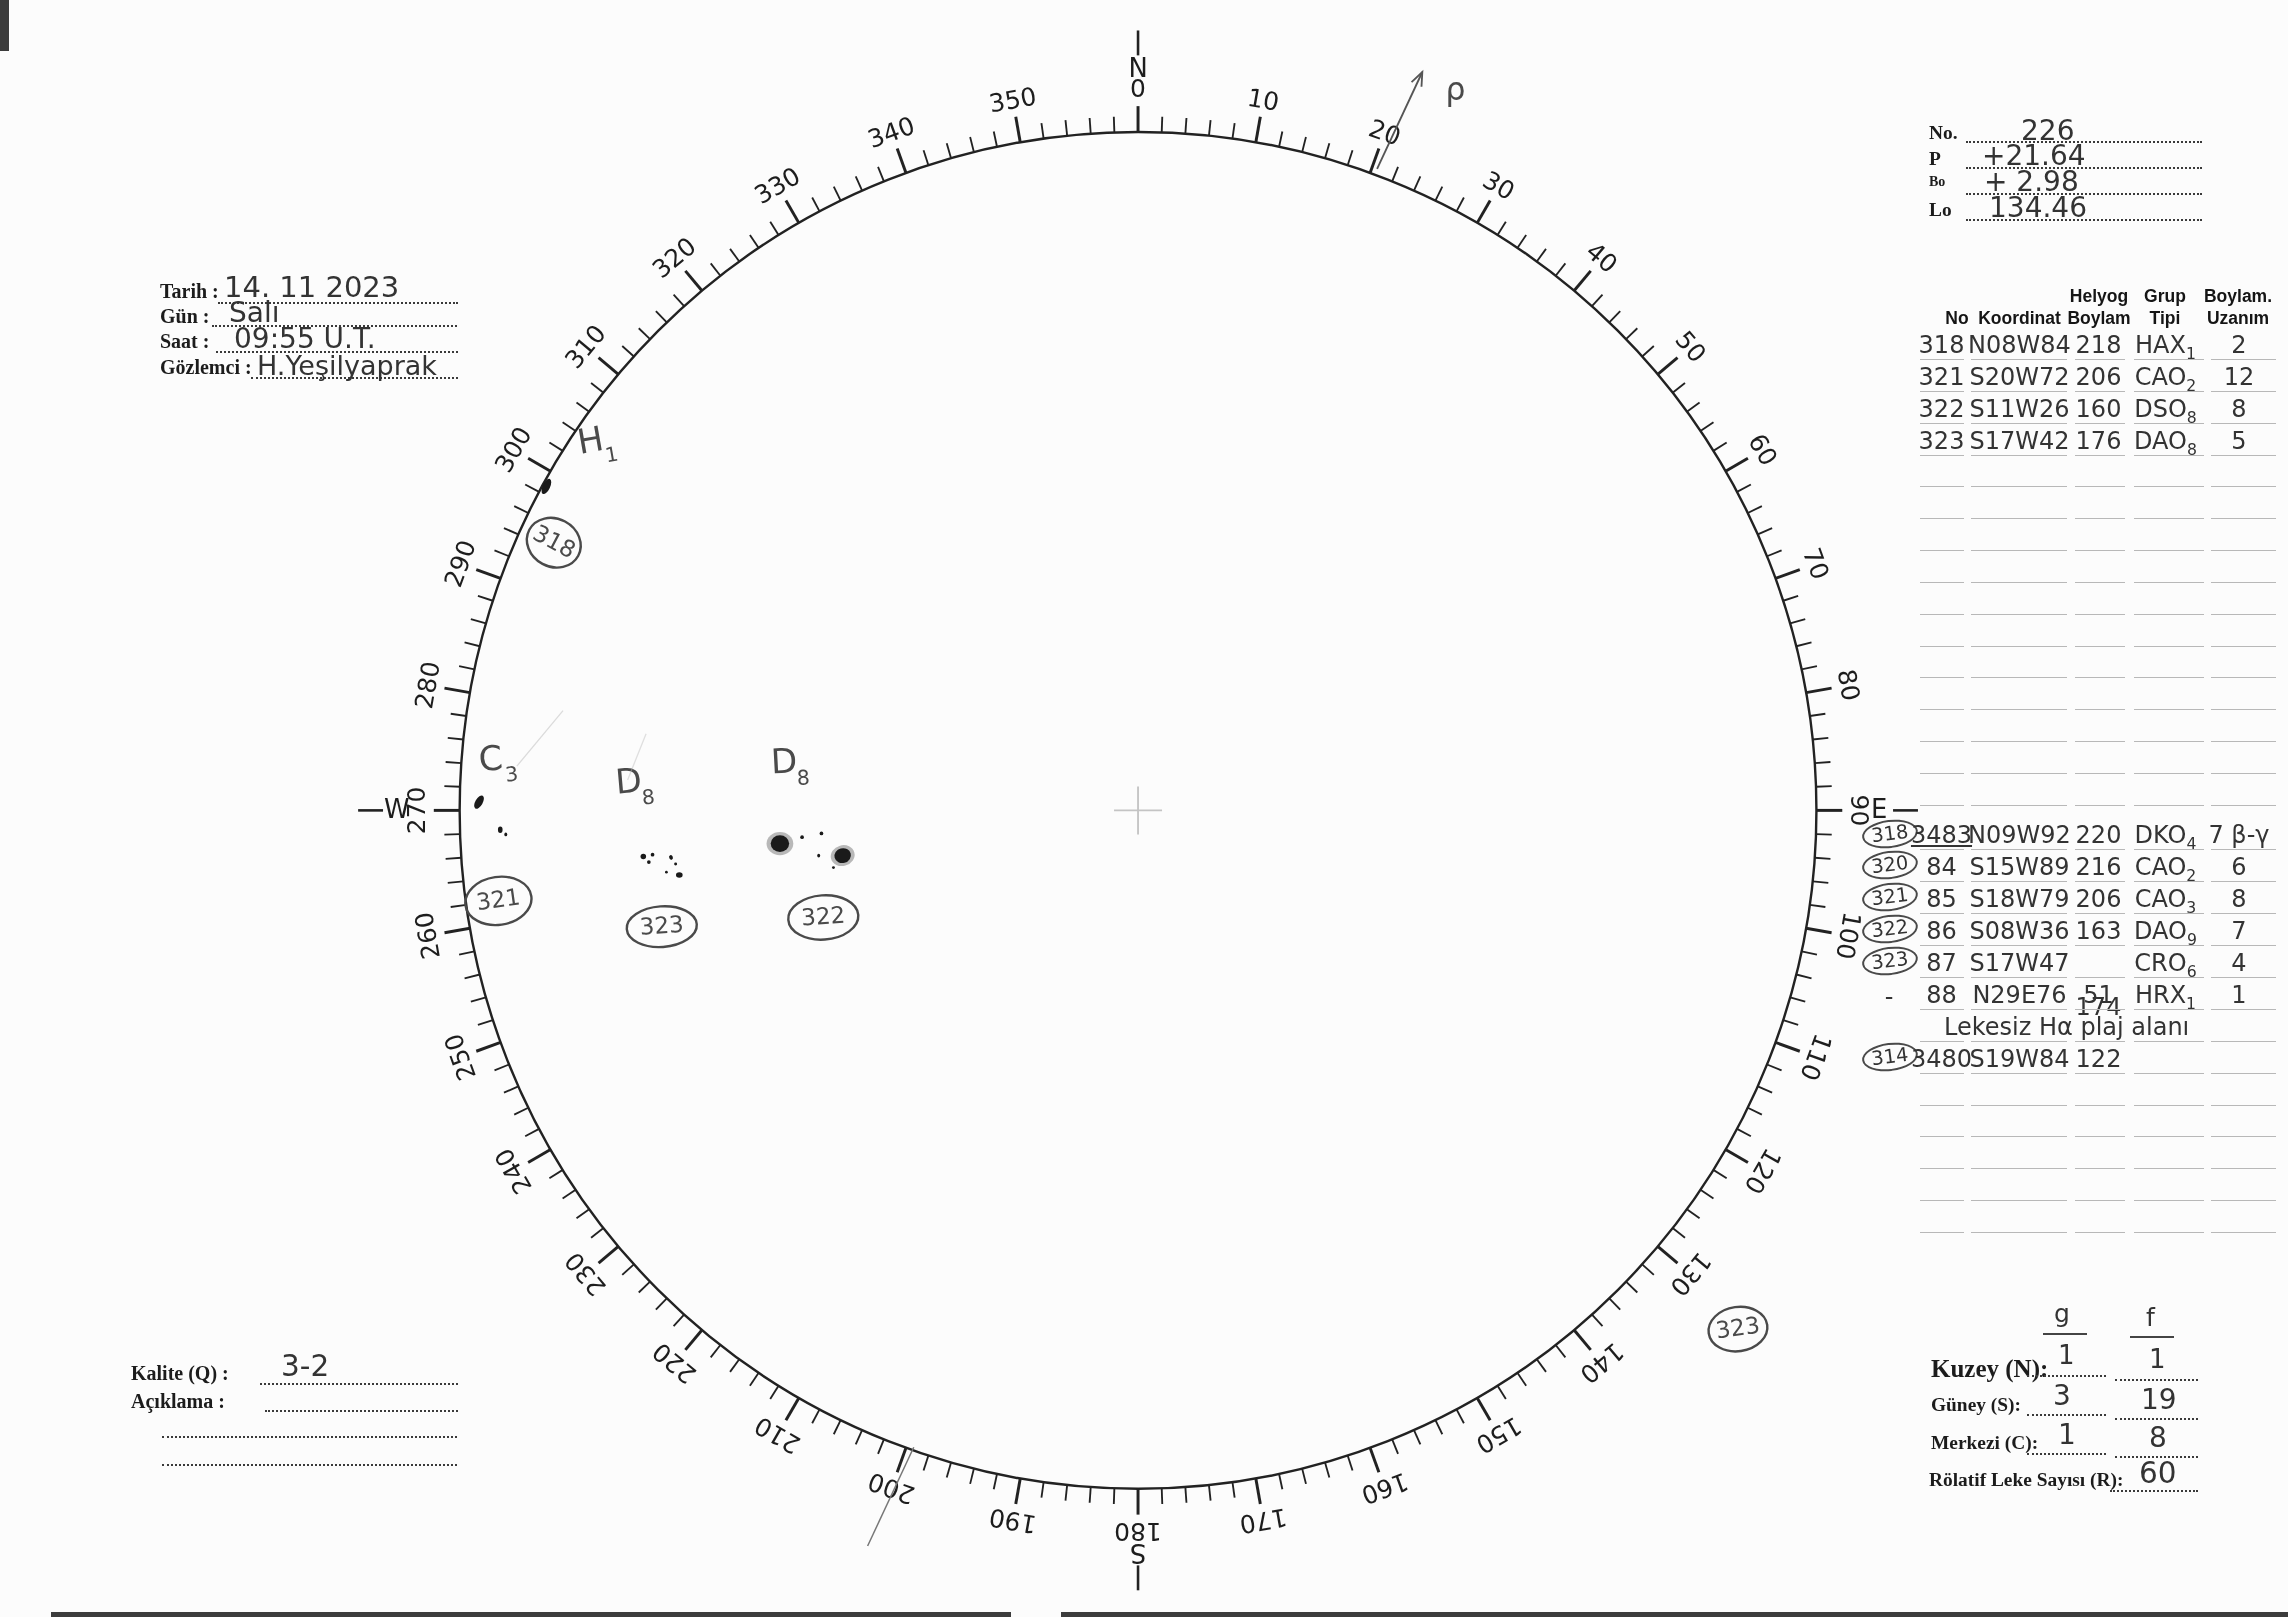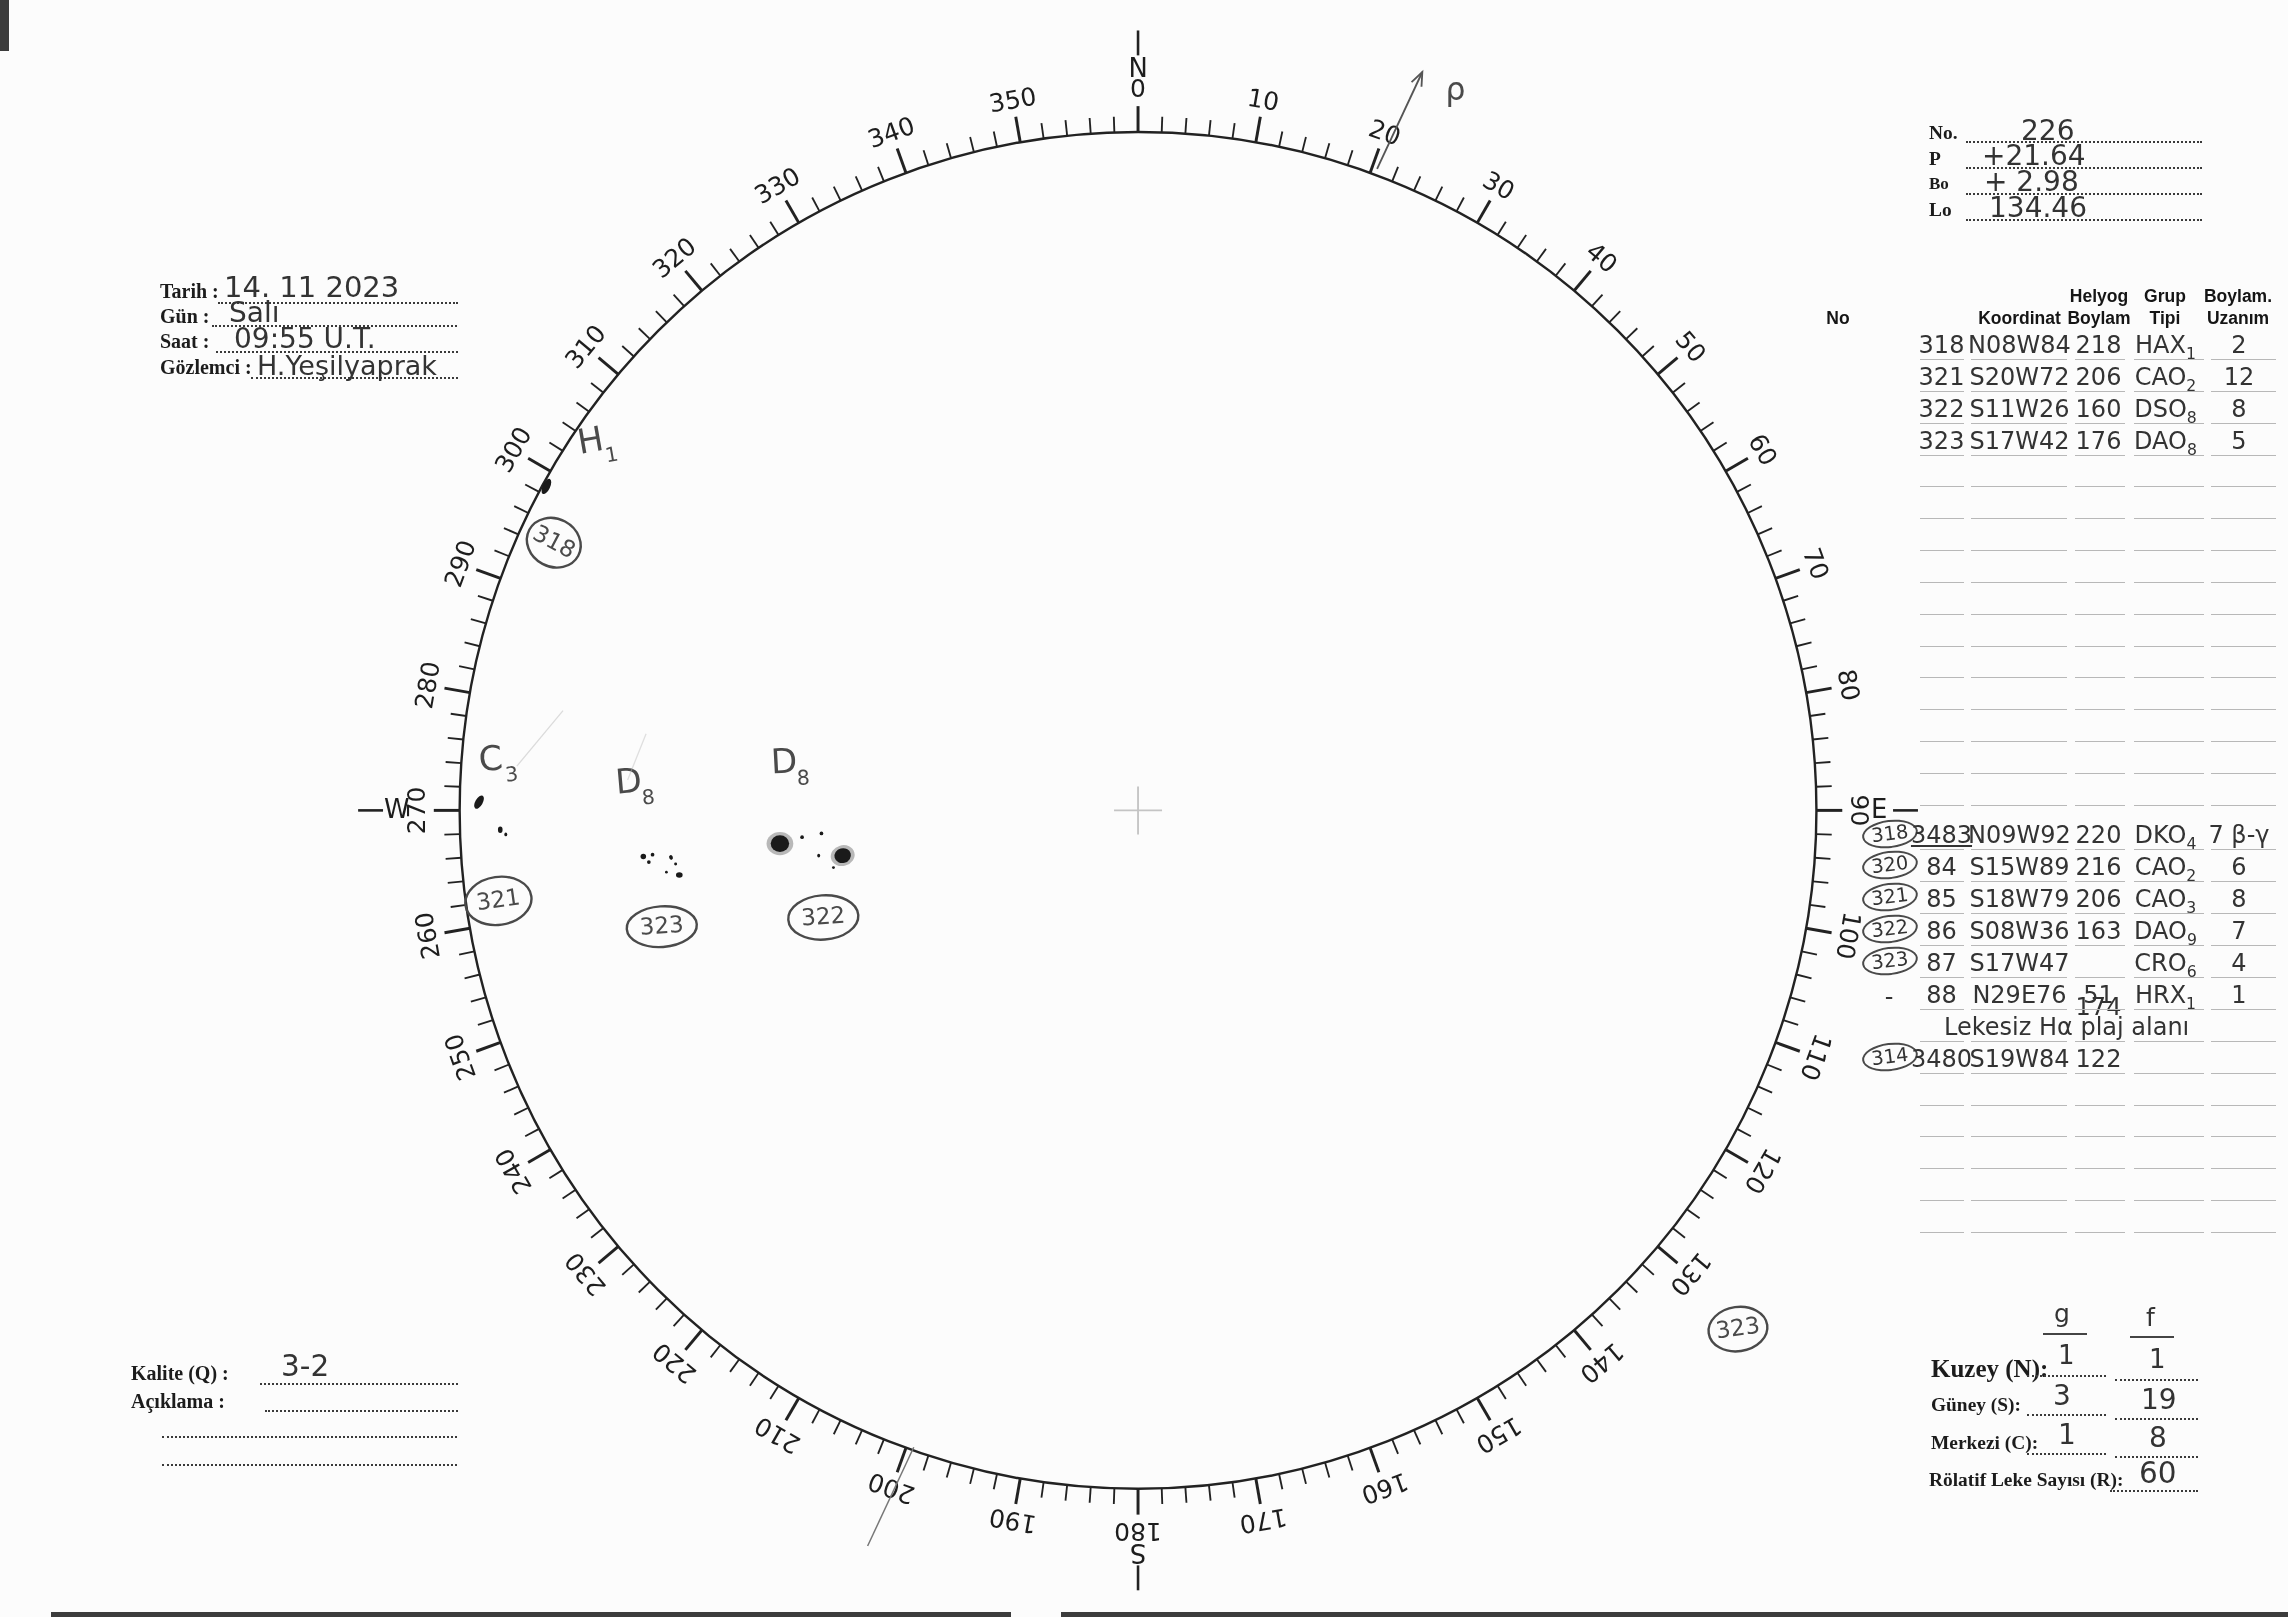--- a/index.html
+++ b/index.html
@@ -52,21 +52,21 @@
 
   <div>
     <div class="abs serif" style="left:1929px;top:122px;font-size:19.4px;">No.</div>
     <div class="abs dotted" style="left:1966px;top:141px;width:236px;"></div>
     <div class="abs hw" style="left:2021px;top:114px;font-size:28px;">226</div>
 
     <div class="abs serif" style="left:1929px;top:148px;font-size:19.4px;">P</div>
     <div class="abs dotted" style="left:1966px;top:167px;width:236px;"></div>
     <div class="abs hw" style="left:1982px;top:139px;font-size:28px;">+21.64</div>
 
-    <div class="abs serif" style="left:1929px;top:174px;font-size:17px;">Bo</div>
+    <div class="abs serif" style="left:1929px;top:174px;font-size:14px;">Bo</div>
     <div class="abs dotted" style="left:1966px;top:193px;width:236px;"></div>
     <div class="abs hw" style="left:1984px;top:165px;font-size:28px;">+ 2.98</div>
 
     <div class="abs serif" style="left:1929px;top:199px;font-size:19.4px;">Lo</div>
     <div class="abs dotted" style="left:1966px;top:219px;width:236px;"></div>
     <div class="abs hw" style="left:1989px;top:191px;font-size:28px;">134.46</div>
   </div>
 
   <svg id="disk-svg" class="abs" style="left:0;top:0;" width="2289" height="1618" viewBox="0 0 2480 1753">
       <circle cx="1233" cy="878" r="735" fill="none" stroke="#222" stroke-width="2.6"></circle>
@@ -353,21 +353,21 @@
       </g>
       <line x1="1492" y1="183" x2="1541" y2="78" stroke="#555" stroke-width="2"></line>
       <path d="M 1540.0944495857416 93.97435377244527 L 1541 78 L 1529.338549564584 88.95493376257173" fill="none" stroke="#555" stroke-width="2"></path>
       <text x="1566" y="108" class="hwsvg" font-size="34">ρ</text>
       <line x1="940" y1="1675" x2="990" y2="1568" stroke="#777" stroke-width="1.6"></line>
       <line x1="560" y1="830" x2="610" y2="770" stroke="#bbb" stroke-width="1.4" opacity="0.5"></line>
       <line x1="680" y1="845" x2="700" y2="795" stroke="#bbb" stroke-width="1.4" opacity="0.45"></line>
     </svg>
 
   <div>
-    <div class="abs thead" style="left:1801px;top:307px;width:74px;">No</div>
+    <div class="abs thead" style="left:1920px;top:307px;width:74px;">No</div>
     <div class="abs thead" style="left:1964px;top:307px;width:111px;">Koordinat</div>
     <div class="abs thead" style="left:2062px;top:285px;width:74px;">
       <div>Helyog</div>
         <div>Boylam</div>
     </div>
     <div class="abs thead" style="left:2128px;top:285px;width:74px;">
       <div>Grup</div>
         <div>Tipi</div>
     </div>
     <div class="abs thead" style="left:2200px;top:285px;width:76px;">

